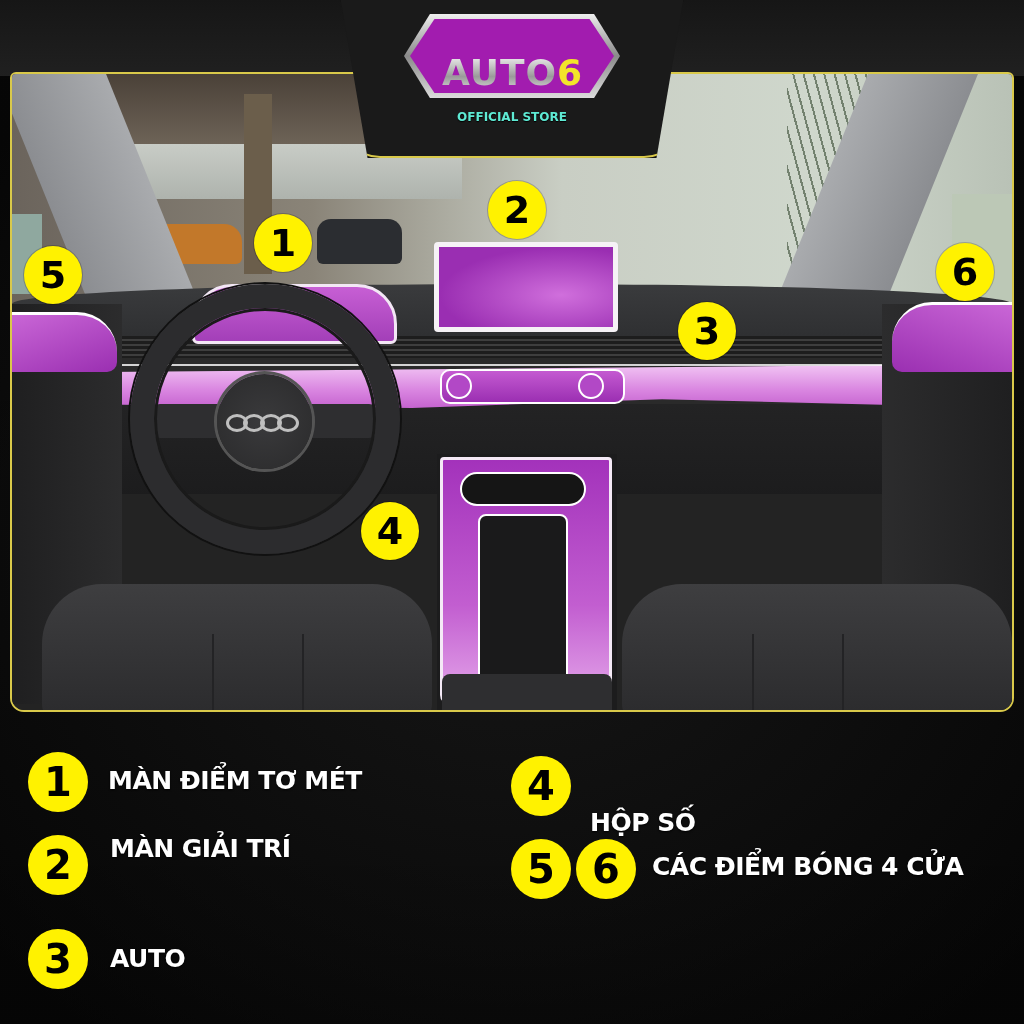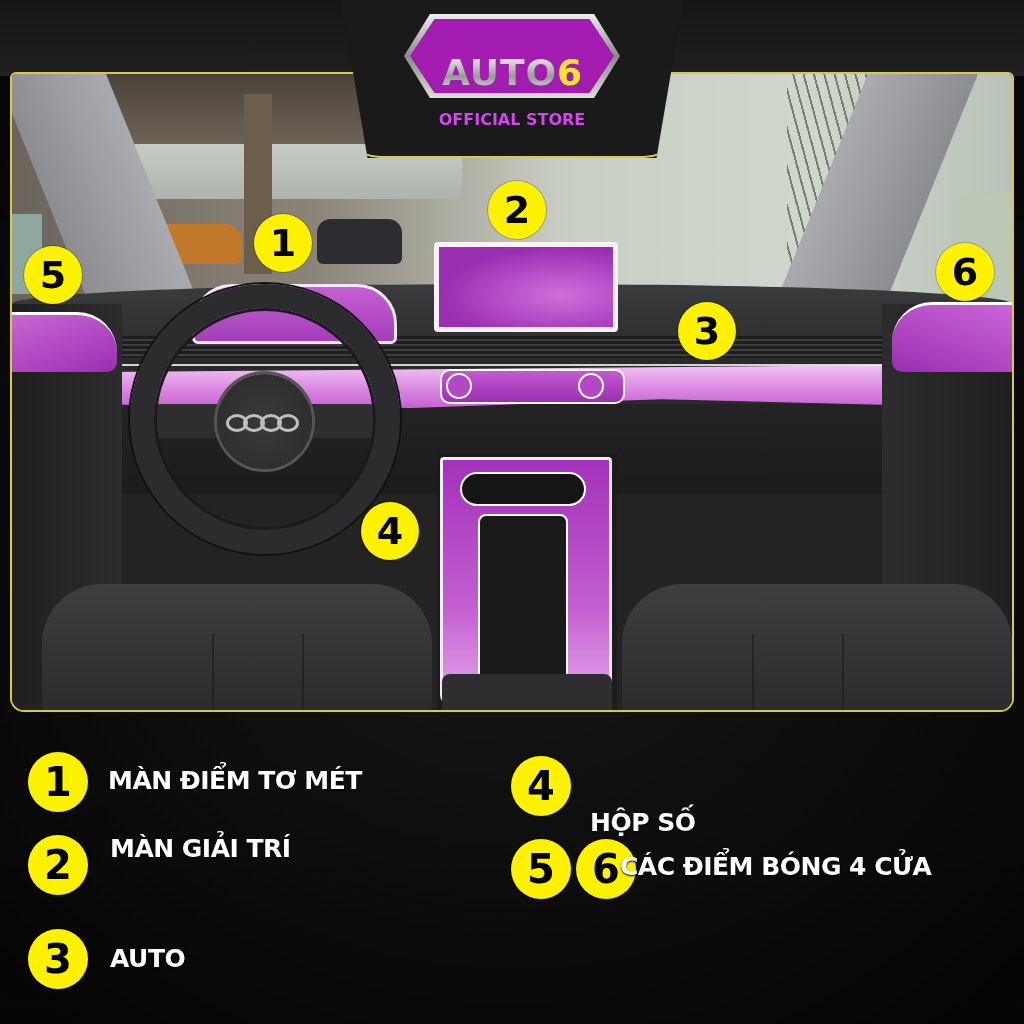--- a/index.html
+++ b/index.html
@@ -134,21 +134,21 @@
   }
   .logo-text {
     font-family: "DejaVu Sans", sans-serif; font-weight: bold; font-size: 36px; letter-spacing: 1px;
     color: #d8d8d8;
     background: linear-gradient(180deg, #ffffff, #9a9a9a 60%, #e0e0e0);
     -webkit-background-clip: text; background-clip: text; -webkit-text-fill-color: transparent;
   }
   .logo-accent { font-family: "DejaVu Sans", sans-serif; font-weight: bold; font-size: 36px; color: #f2e52a; -webkit-text-fill-color: #f2e52a; }
   .logo-sub {
     position: absolute; left: 400px; top: 110px; width: 224px; text-align: center;
-    font-family: "DejaVu Sans", sans-serif; font-weight: bold; font-size: 16px; color: #d946ef;
+    font-family: "DejaVu Sans", sans-serif; font-weight: bold; font-size: 12px; color: #5eead4;
     text-shadow: 0 1px 1px #000;
   }
 
   
   .badge {
     position: absolute; width: 58px; height: 58px; border-radius: 50%;
     background: #fff200; color: #000;
     font-family: "DejaVu Sans", sans-serif; font-weight: bold; font-size: 38px;
     display: flex; align-items: center; justify-content: center;
     box-shadow: 0 0 0 1px rgba(0,0,0,0.2);
@@ -257,13 +257,13 @@
 <div class="legend-label" style="left:110px;top:834px">MÀN GIẢI TRÍ</div>
 
 <div class="legend-badge" style="left:28px;top:929px">3</div>
 <div class="legend-label" style="left:110px;top:944px">AUTO</div>
 
 <div class="legend-badge" style="left:511px;top:756px">4</div>
 <div class="legend-label" style="left:590px;top:808px">HỘP SỐ</div>
 
 <div class="legend-badge" style="left:511px;top:839px">5</div>
 <div class="legend-badge" style="left:576px;top:839px">6</div>
-<div class="legend-label" style="left:620px;top:852px">CÁC ĐIỂM BÓNG 4 CỬA</div>
+<div class="legend-label" style="left:652px;top:852px">CÁC ĐIỂM BÓNG 4 CỬA</div>
 
 </body></html>

